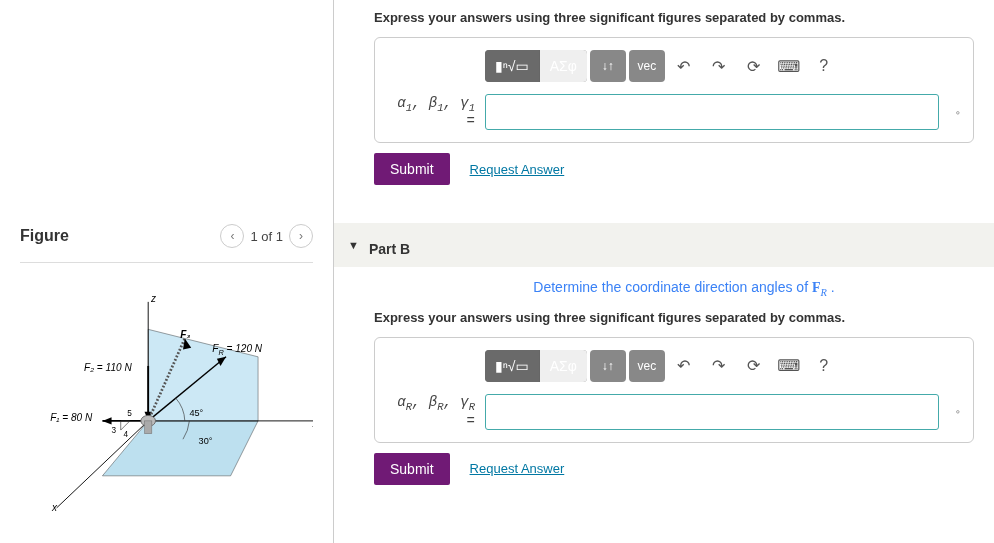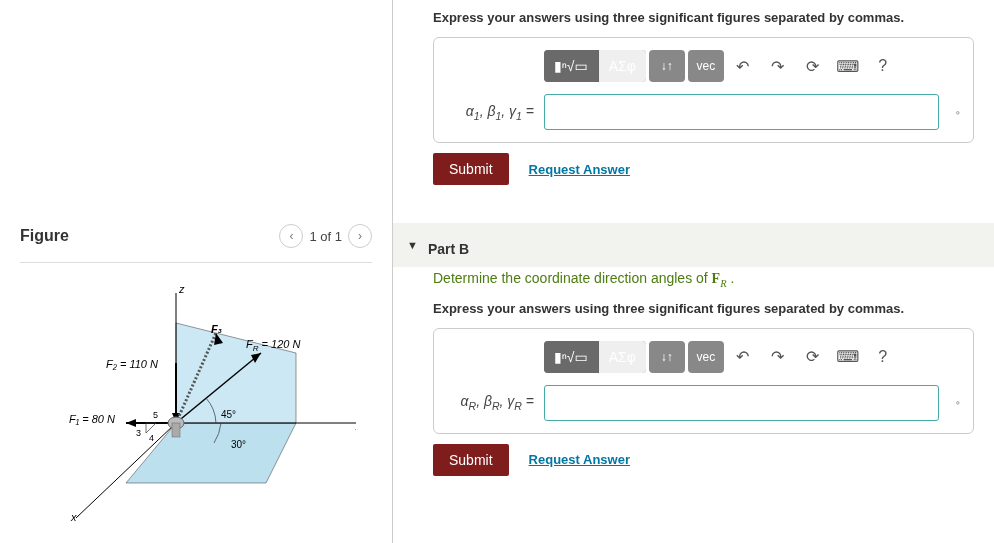--- a/index.html
+++ b/index.html
@@ -1,46 +1,46 @@
 <!DOCTYPE html>
 <html><head>
   <meta charset="utf-8">
   <style>
     * { box-sizing: border-box; margin: 0; padding: 0; }
     body { font-family: Arial, sans-serif; font-size: 13px; color: #333; background: #fff; width: 994px; height: 543px; overflow: hidden; }
     .layout { display: flex; height: 543px; }
-    .left-panel { width: 393px; border-right: 1px solid #ccc; padding: 20px; display: flex; flex-direction: column; }
+    .left-panel { width: 334px; border-right: 1px solid #ccc; padding: 20px; display: flex; flex-direction: column; }
     .left-spacer { height: 220px; }
     .figure-header { display: flex; justify-content: space-between; align-items: center; margin-bottom: 14px; }
     .figure-title { font-size: 16px; font-weight: bold; color: #333; }
     .pager { display: flex; align-items: center; gap: 6px; }
     .pager-btn { width: 24px; height: 24px; border-radius: 50%; border: 1px solid #ccc; background: #fff; color: #777; display: flex; align-items: center; justify-content: center; font-size: 12px; cursor: pointer; }
     .pager-text { font-size: 13px; color: #444; text-align: center; }
     .figure-divider { border-top: 1px solid #ddd; margin-bottom: 10px; }
     .figure-area { flex: 1; display: flex; justify-content: center; align-items: flex-start; }
     .figure-svg { width: 320px; height: 250px; }
     .right-panel { flex: 1; position: relative; }
     .part-section { padding: 0 0 18px 0; }
     .instruction { font-size: 13px; font-weight: bold; color: #333; margin: 0 0 12px 40px; }
-    .question-text { font-size: 14px; color: #4d7c0f; margin: 3px 0 12px 40px; }
+    .question-text { font-size: 14px; color: #3b82f6; margin: 12px 0 12px 40px; text-align: center; }
     .answer-box { margin: 0 20px 10px 40px; border: 1px solid #ccc; border-radius: 6px; padding: 12px; background: #fff; }
     .toolbar { display: flex; gap: 3px; margin-bottom: 12px; padding-left: 98px; align-items: center; }
     .tool-group { display: flex; background: #888; border-radius: 4px; overflow: hidden; }
     .tool-btn { height: 32px; padding: 0 10px; display: flex; align-items: center; justify-content: center; font-size: 14px; color: #fff; border: none; border-right: 1px solid #666; cursor: pointer; }
     .tool-btn:last-child { border-right: none; }
     .tool-btn.active { background: #6a6a6a; }
     .standalone-btn { width: 36px; height: 32px; border-radius: 4px; background: #888; color: #fff; display: flex; align-items: center; justify-content: center; border: none; cursor: pointer; font-size: 12px; }
     .icon-btn { width: 32px; height: 32px; display: flex; align-items: center; justify-content: center; color: #555; font-size: 16px; cursor: pointer; background: transparent; border: none; }
     .input-row { display: flex; align-items: center; gap: 10px; }
-    .var-label { font-size: 14px; font-style: italic; color: #444; width: 88px; text-align: right; font-family: Liberation Sans, sans-serif; }
+    .var-label { font-size: 14px; font-style: italic; color: #444; width: 88px; text-align: right; font-family: Liberation Mono, monospace; }
     .answer-input { flex: 1; height: 36px; border: 1px solid #4aa; border-radius: 3px; padding: 0 8px; font-size: 14px; }
     .degree { font-size: 10px; color: #888; margin-left: 6px; }
     .actions { margin: 0 0 0 40px; display: flex; align-items: center; gap: 20px; }
-    .submit-btn { background: #7f1d1d; color: #fff; border: none; padding: 8px 16px; font-size: 14px; border-radius: 2px; cursor: pointer; }
-    .request-link { color: #0077a3; text-decoration: underline; font-size: 13px; font-weight: bold; cursor: pointer; }
+    .submit-btn { background: #701a75; color: #fff; border: none; padding: 8px 16px; font-size: 14px; border-radius: 2px; cursor: pointer; }
+    .request-link { color: #0077a3; text-decoration: underline; font-size: 13px; font-weight: normal; cursor: pointer; }
     .part-header { background: #f2f2ee; padding: 10px 14px; margin: 20px 0 0 0; display: flex; align-items: center; gap: 10px; }
     .part-caret { font-size: 11px; color: #333; }
     .part-title { font-size: 14px; font-weight: bold; color: #333; margin-top: 8px; }
     .sub { font-size: 0.75em; vertical-align: sub; }
     .bold-f { font-weight: bold; font-style: normal; }
   </style>
 </head>
 <body>
 
 <div class="layout">

